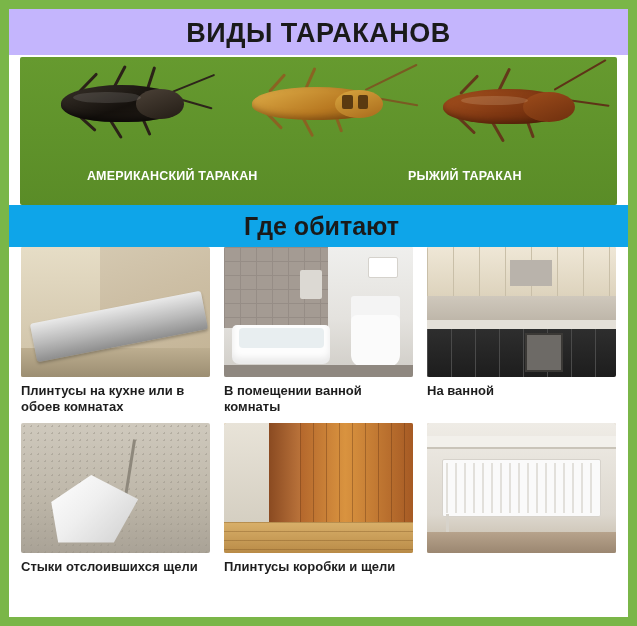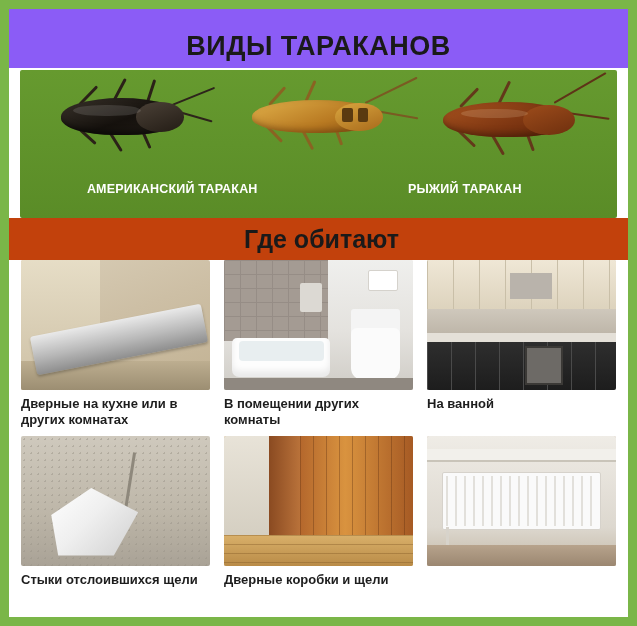--- a/index.html
+++ b/index.html
@@ -16,22 +16,22 @@
     width: 637px;
     height: 626px;
     background: #ffffff;
     border: 9px solid #7ab648;
     padding: 0;
   }
   
   .title-bar {
     width: 100%;
     text-align: center;
-    padding: 22px 0 6px 0;
-    background: #8b5cf6;
+    padding: 9px 0 6px 0;
+    background: #c4b5fd;
   }
   .title-bar .title {
     font-size: 27px;
     font-weight: bold;
     color: #1a1a1a;
     letter-spacing: 0.5px;
   }
   
   .roach-panel {
     margin: 2px 11px 0 11px;
@@ -78,21 +78,21 @@
     position: absolute;
     height: 1.5px;
     background: #3a2c1e;
     transform-origin: 0 50%;
     border-radius: 1px;
   }
   
   .section-head {
     text-align: center;
     padding: 7px 0 6px 6px;
-    background: #c2410c;
+    background: #0ea5e9;
   }
   .section-head .h2 {
     font-size: 25px;
     font-weight: bold;
     color: #1a1a1a;
   }
   
   .grid {
     display: grid;
     grid-template-columns: 1fr 1fr 1fr;
@@ -262,36 +262,36 @@
   </div>
 
   <div class="grid">
 
     <div class="cell">
       <div class="thumb t-plinth">
         <div class="wall-l"></div>
         <div class="floor"></div>
         <div class="bar"></div>
       </div>
-      <div class="caption">Дверные на кухне или в других комнатах</div>
+      <div class="caption">Плинтусы на кухне или в обоев комнатах</div>
     </div>
 
     <div class="cell">
       <div class="thumb t-bath">
         <div class="wall"></div>
         <div class="tiles"></div>
         <div class="socket"></div>
         <div class="disp"></div>
         <div class="tank"></div>
         <div class="toilet"></div>
         <div class="tub"></div>
         <div class="tub-in"></div>
         <div class="floor"></div>
       </div>
-      <div class="caption">В помещении других комнаты</div>
+      <div class="caption">В помещении ванной комнаты</div>
     </div>
 
     <div class="cell">
       <div class="thumb t-kitchen">
         <div class="upper"></div>
         <div class="hood"></div>
         <div class="wallmid"></div>
         <div class="yellow"></div>
         <div class="counter"></div>
         <div class="lower"></div>
@@ -309,21 +309,21 @@
       <div class="caption">Стыки отслоившихся щели</div>
     </div>
 
     <div class="cell">
       <div class="thumb t-door">
         <div class="wallleft"></div>
         <div class="door"></div>
         <div class="frame"></div>
         <div class="floor"></div>
       </div>
-      <div class="caption">Дверные коробки и щели</div>
+      <div class="caption">Плинтусы коробки и щели</div>
     </div>
 
     <div class="cell">
       <div class="thumb t-rad">
         <div class="wall"></div>
         <div class="sill"></div>
         <div class="rad"></div>
         <div class="pipe"></div>
         <div class="floor"></div>
       </div>

